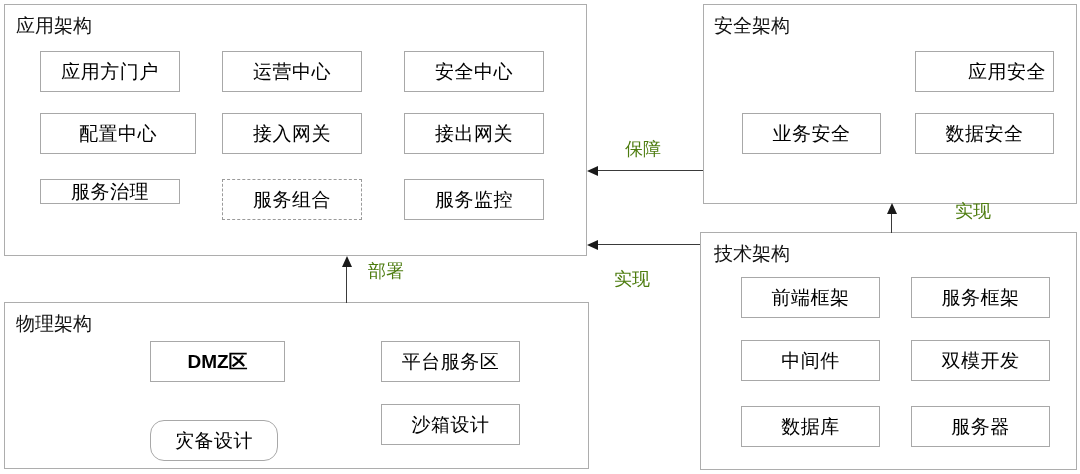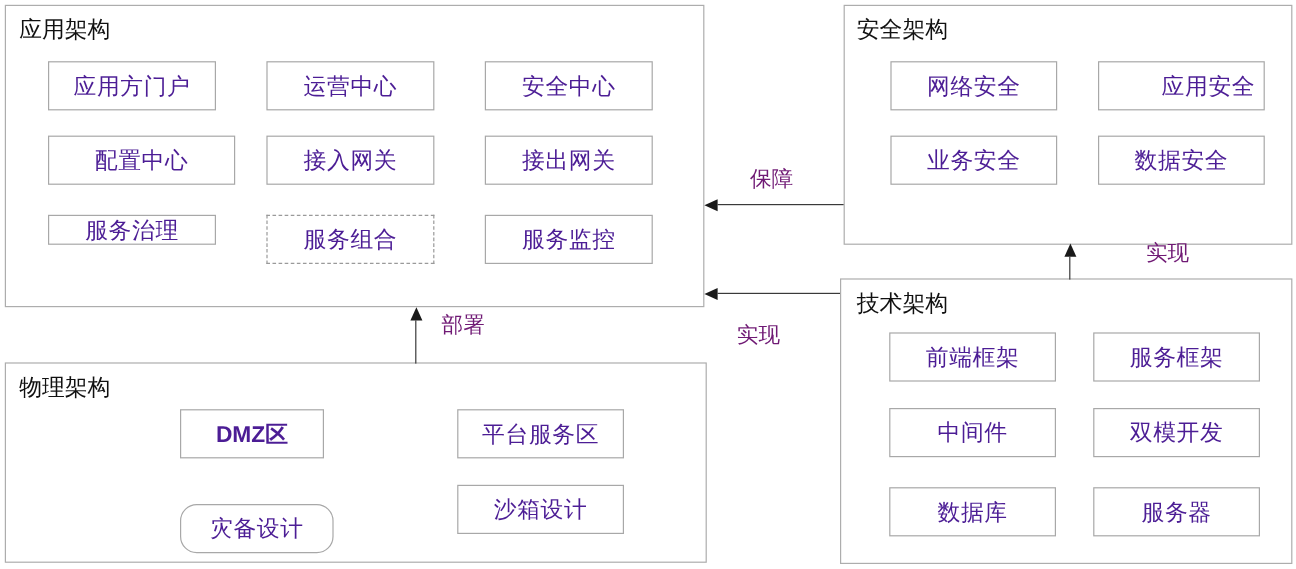--- a/index.html
+++ b/index.html
@@ -31,21 +31,21 @@
   }
   .node {
     position: absolute;
     border: 1px solid #a8a8a8;
     background: #ffffff;
     box-sizing: border-box;
     display: flex;
     align-items: center;
     justify-content: center;
     font-size: 19px;
-    color: #4c1d95;
+    color: #000000;
     white-space: nowrap;
     letter-spacing: 0.5px;
     font-family: "Liberation Serif", "DejaVu Serif", serif;
   }
   .node.dashed {
     border: 1px dashed #9a9a9a;
   }
   .node.bold-sans {
     font-family: "Liberation Sans", "DejaVu Sans", sans-serif;
     font-weight: bold;
@@ -68,21 +68,21 @@
     border-right: 11px solid #1a1a1a;
   }
   .arrow-head.up {
     border-left: 5px solid transparent;
     border-right: 5px solid transparent;
     border-bottom: 11px solid #1a1a1a;
   }
   .edge-label {
     position: absolute;
     font-size: 18px;
-    color: #701a75;
+    color: #4d7c0f;
     white-space: nowrap;
     line-height: 1;
     font-family: "Liberation Serif", "DejaVu Serif", serif;
   }
 </style>
 </head>
 <body>
 
 <div id="canvas">
 
@@ -97,39 +97,38 @@
   <div class="node" style="left:222px; top:113px; width:140px; height:41px;">接入网关</div>
   <div class="node" style="left:404px; top:113px; width:140px; height:41px;">接出网关</div>
 
   <div class="node" style="left:40px; top:179px; width:140px; height:25px;">服务治理</div>
   <div class="node dashed" style="left:222px; top:179px; width:140px; height:41px;">服务组合</div>
   <div class="node" style="left:404px; top:179px; width:140px; height:41px;">服务监控</div>
 
   <div class="panel" style="left:703px; top:4px; width:374px; height:200px;"></div>
   <div class="panel-title" style="left:714px; top:16px;">安全架构</div>
 
-  <div class="node" style="left:742px; top:51px; width:139px; height:41px;">网络安全</div>
   <div class="node" style="left:915px; top:51px; width:139px; height:41px;padding-left:45px;">应用安全</div>
   <div class="node" style="left:742px; top:113px; width:139px; height:41px;">业务安全</div>
   <div class="node" style="left:915px; top:113px; width:139px; height:41px;">数据安全</div>
 
   <div class="panel" style="left:700px; top:232px; width:377px; height:238px;"></div>
   <div class="panel-title" style="left:714px; top:244px;">技术架构</div>
 
   <div class="node" style="left:741px; top:277px; width:139px; height:41px;">前端框架</div>
   <div class="node" style="left:911px; top:277px; width:139px; height:41px;">服务框架</div>
   <div class="node" style="left:741px; top:340px; width:139px; height:41px;">中间件</div>
   <div class="node" style="left:911px; top:340px; width:139px; height:41px;">双模开发</div>
   <div class="node" style="left:741px; top:406px; width:139px; height:41px;">数据库</div>
   <div class="node" style="left:911px; top:406px; width:139px; height:41px;">服务器</div>
 
   <div class="panel" style="left:4px; top:302px; width:585px; height:167px;"></div>
   <div class="panel-title" style="left:16px; top:314px;">物理架构</div>
 
-  <div class="node bold-sans" style="left:150px; top:341px; width:120px; height:41px;">DMZ区</div>
+  <div class="node bold-sans" style="left:150px; top:341px; width:135px; height:41px;">DMZ区</div>
   <div class="node" style="left:381px; top:341px; width:139px; height:41px;">平台服务区</div>
   <div class="node" style="left:150px; top:420px; width:128px; height:41px;border-radius:14px;">灾备设计</div>
   <div class="node" style="left:381px; top:404px; width:139px; height:41px;">沙箱设计</div>
 
   <div class="edge-line h" style="left:598px; top:170px; width:105px;"></div>
   <div class="arrow-head left" style="left:587px; top:166px;"></div>
   <div class="edge-label" style="left:625px; top:140px;">保障</div>
 
   <div class="edge-line h" style="left:598px; top:244px; width:102px;"></div>
   <div class="arrow-head left" style="left:587px; top:240px;"></div>

